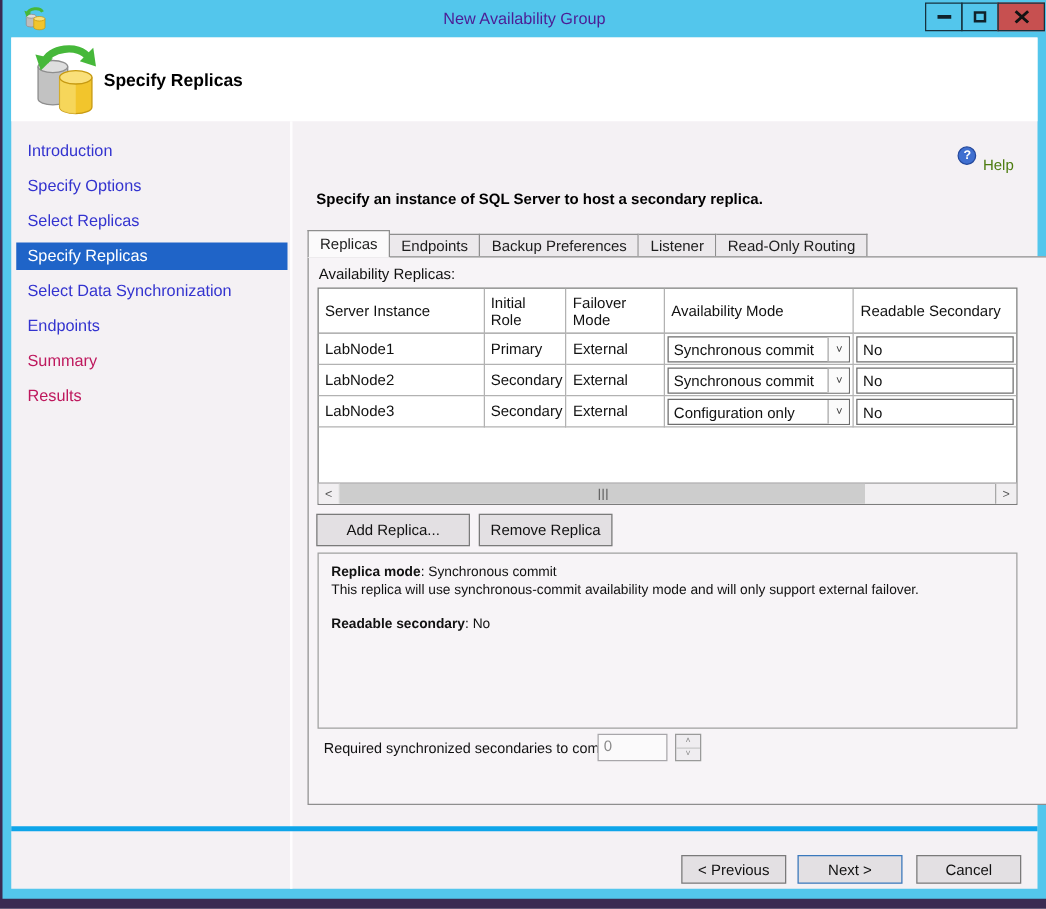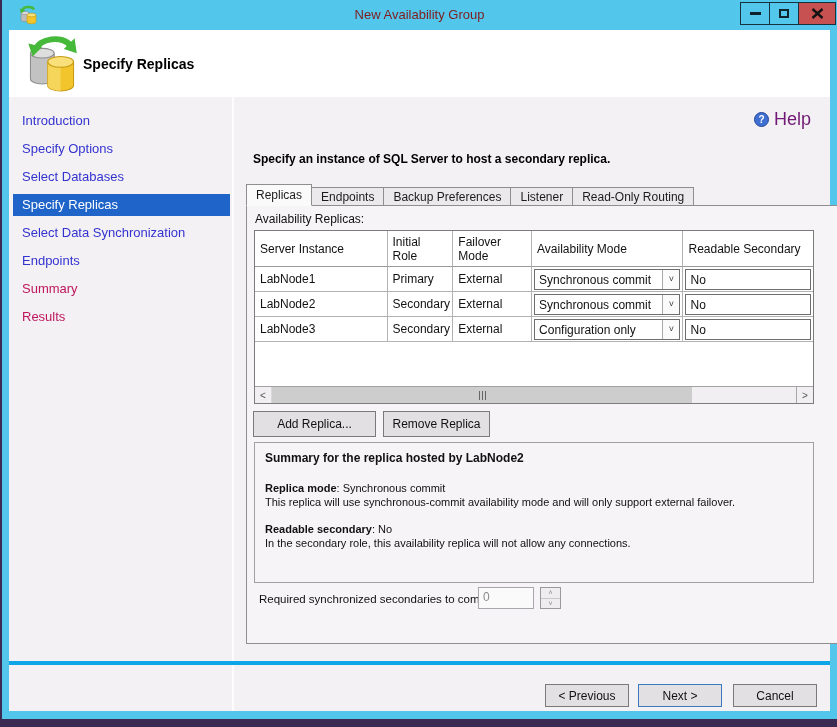--- a/index.html
+++ b/index.html
@@ -4,21 +4,21 @@
 <style>
   * { margin:0; padding:0; box-sizing:border-box; }
   html,body { width:837px; height:727px; }
   body { background:#3b2a52; position:relative; font-family:"Liberation Sans", sans-serif; color:#111; overflow:hidden; }
 
   .window { position:absolute; left:2px; top:0; width:835px; height:719px; background:#53c6ec; }
 
   
   .titlebar { position:absolute; top:0; left:0; right:0; height:30px; }
   .title-icon { position:absolute; left:16px; top:5px; width:20px; height:20px; }
-  .title-text { position:absolute; left:0; right:0; top:0; height:30px; line-height:30px; text-align:center; font-size:13px; color:#7f1d1d; }
+  .title-text { position:absolute; left:0; right:0; top:0; height:30px; line-height:30px; text-align:center; font-size:13px; color:#4c1d95; }
   .win-controls { position:absolute; right:1px; top:2px; display:flex; }
   .win-btn { width:30px; height:23px; border:1px solid #16323f; display:flex; align-items:center; justify-content:center; margin-left:-1px; }
   .win-btn.close { width:38px; background:#c75050; }
   .glyph-min { width:11px; height:3px; background:#10222b; }
   .glyph-max { width:10px; height:9px; border:2px solid #10222b; background:transparent; }
 
   
   .window-body { position:absolute; top:30px; left:7px; right:7px; bottom:8px; background:#f4f1f4; }
 
   .header-band { position:absolute; top:0; left:0; right:0; height:67px; background:#ffffff; }
@@ -30,21 +30,21 @@
   
   .sidebar { position:absolute; left:0; top:67px; width:223px; bottom:50px; padding-top:13px; }
   .nav-item { height:22px; line-height:22px; margin:0 2px 6px 4px; padding-left:9px; font-size:13px; color:#3333cf; white-space:nowrap; overflow:hidden; }
   .nav-item.selected { background:#1f64c8; color:#ffffff; }
   .nav-item.disabled { color:#be185d; }
 
   
   .content { position:absolute; left:225px; top:67px; right:0; bottom:50px; }
   .help { position:absolute; top:12px; right:19px; display:flex; align-items:center; gap:5px; }
   .help-icon { width:15px; height:15px; border-radius:50%; background:#3f6fd0; border:1px solid #24489c; color:#fff; font-size:10px; font-weight:bold; display:flex; align-items:center; justify-content:center; }
-  .help-label { font-size:18px; color:#701a75; }
+  .help-label { font-size:12px; color:#4d7c0f;margin-top:16px; }
   .instruction { position:absolute; left:19px; top:55px; font-size:12px; font-weight:bold; color:#000; }
 
   .tabstrip { position:absolute; left:12px; top:89px; display:flex; align-items:flex-end; height:20px; }
   .tab { height:19px; line-height:18px; padding:0 9px; font-size:12px; background:#ece9ec; border:1px solid #8e8e8e; border-left:none; color:#1c1c1c; white-space:nowrap; }
   .tab.active { height:22px; line-height:21px; background:#fbfafb; border-left:1px solid #8e8e8e; position:relative; z-index:3; border-bottom:1px solid #fbfafb; }
   .tab:first-child { border-left:1px solid #8e8e8e; }
 
   .tabpage { position:absolute; left:12px; top:108px; width:638px; height:439px; border:1px solid #8e8e8e; background:#f7f4f7; z-index:1; }
 
   .avail-label { position:absolute; left:8px; top:6px; font-size:12px; }
@@ -136,21 +136,21 @@
         <path d="M8 13 C10 2, 34 -1, 40 9" stroke="#46b83a" stroke-width="5.5" fill="none"></path>
         <path d="M1 7 L14 10 L5 19 Z" fill="#46b83a"></path>
         <path d="M44 2 L46 16 L34 12 Z" fill="#46b83a"></path>
       </svg>
       <div class="page-title">Specify Replicas</div>
     </div>
 
     <div class="sidebar">
       <div class="nav-item">Introduction</div>
       <div class="nav-item">Specify Options</div>
-      <div class="nav-item">Select Databases</div>
+      <div class="nav-item">Select Replicas</div>
       <div class="nav-item selected">Specify Replicas</div>
       <div class="nav-item">Select Data Synchronization</div>
       <div class="nav-item">Endpoints</div>
       <div class="nav-item disabled">Summary</div>
       <div class="nav-item disabled">Results</div>
     </div>
     <div class="v-divider"></div>
 
     <div class="content">
 
@@ -235,26 +235,24 @@
               <span class="grip-bar"></span>
             </div>
             <div class="scroll-arrow right">&gt;</div>
           </div>
         </div>
 
         <div class="btn add-btn">Add Replica...</div>
         <div class="btn remove-btn">Remove Replica</div>
 
         <div class="summary-box">
-          <div class="sum-title">Summary for the replica hosted by LabNode2</div>
           <div class="sum-line"><span class="sum-label">Replica mode</span><span>: Synchronous commit</span></div>
           <div class="sum-line">This replica will use synchronous-commit availability mode and will only support external failover.</div>
           <div class="sum-gap"></div>
           <div class="sum-line"><span class="sum-label">Readable secondary</span><span>: No</span></div>
-          <div class="sum-line">In the secondary role, this availability replica will not allow any connections.</div>
         </div>
 
         <div class="spin-label">Required synchronized secondaries to commit</div>
         <div class="spin-box">0</div>
         <div class="spin-updown">
           <div class="spin-btn up">˄</div>
           <div class="spin-btn">˅</div>
         </div>
 
       </div>

